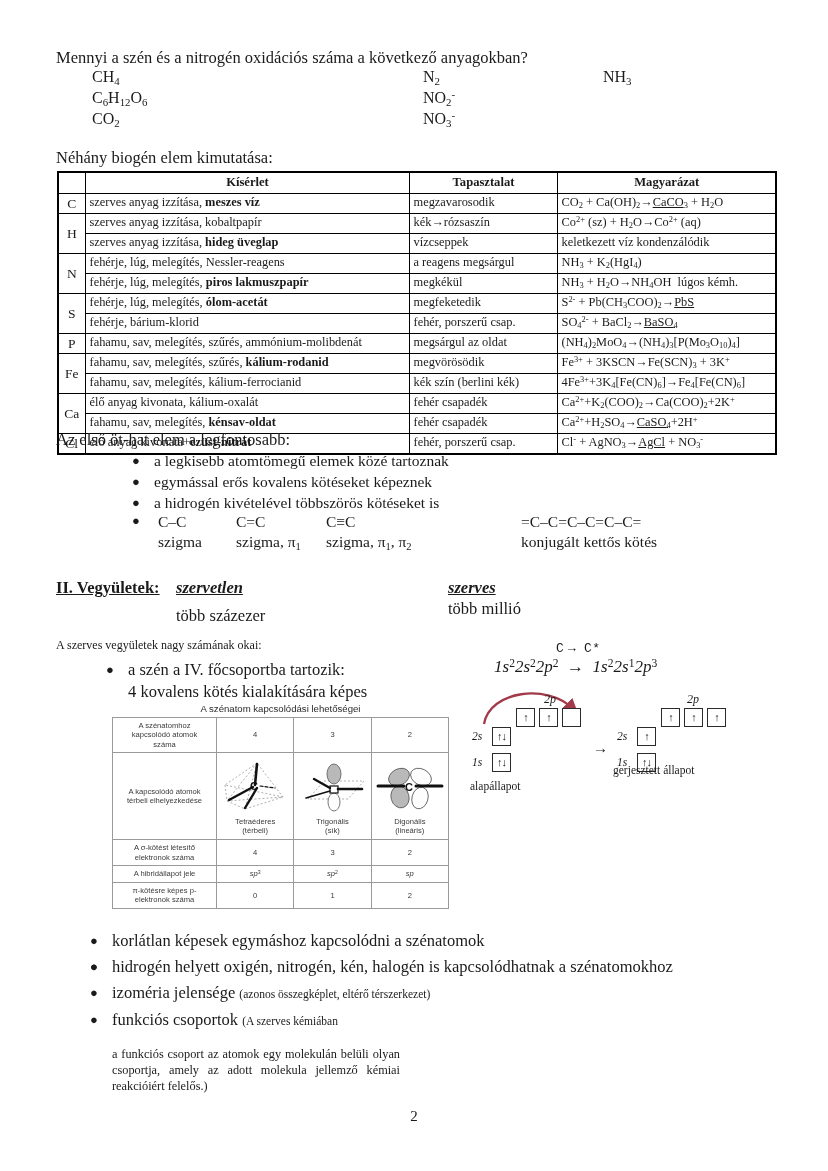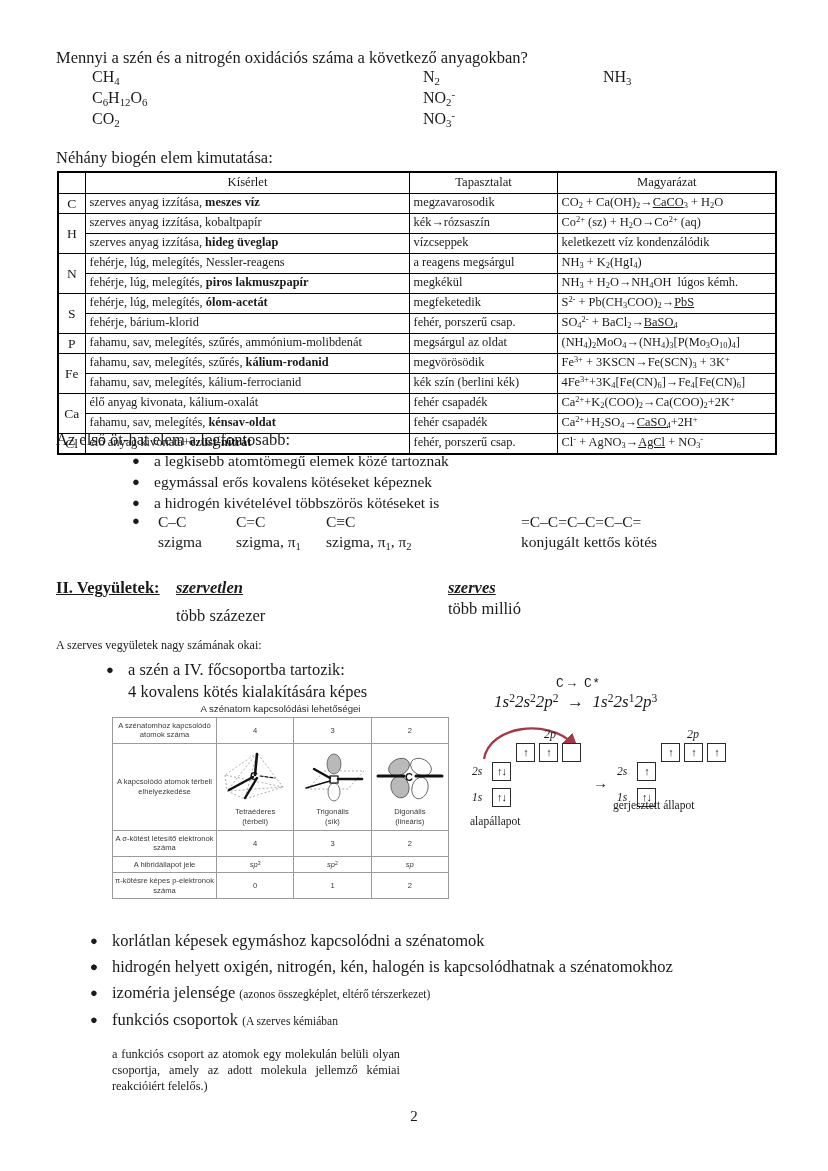--- a/index.html
+++ b/index.html
@@ -74,21 +74,21 @@
     border: 1px solid #000;
     padding: 1px 3px 2px 4px;
     vertical-align: middle;
     line-height: 1.12;
     height: 16px;
     overflow: hidden;
     white-space: nowrap;
   }
   table.biogen th {
     text-align: center;
-    font-weight: normal;
+    font-weight: bold;
     font-size: 12.6px;
     height: 17px;
     margin-left: 36px;
   }
   table.biogen td.elem {
     text-align: center;
     font-size: 13.5px;
     width: 27px;
     padding: 0;
   }
@@ -189,35 +189,34 @@
     background: #fff;
   }
   table.carbon td {
     border: 1px solid #9a9a9a;
     text-align: center;
     vertical-align: middle;
     padding: 2px 1px;
     line-height: 1.25;
   }
   table.carbon col.lab { width: 104px; }
-  table.carbon td.lab { padding: 3px 1px; }
+  table.carbon td.lab { padding: 3px 12px; }
   .geo-cell { height: 86px; position: relative; padding: 0 !important; }
   .geo-name { font-size: 7.6px; }
   
   .svgbox { display: block; margin: 0 auto; }
 
   
   .orbfig {
     position: absolute;
     left: 470px; top: 640px;
     width: 330px;
     height: 170px;
     font-family: "Liberation Serif", serif;
     color: #1a1a1a;
-    margin-top: 35px;
   }
   .orb-eq1 {
     position: absolute; left: 86px; top: 0;
     font-size: 13px;
     letter-spacing: 0.5px;
   }
   .orb-eq2 {
     position: absolute; left: 24px; top: 17px;
     font-size: 17px;
   }

